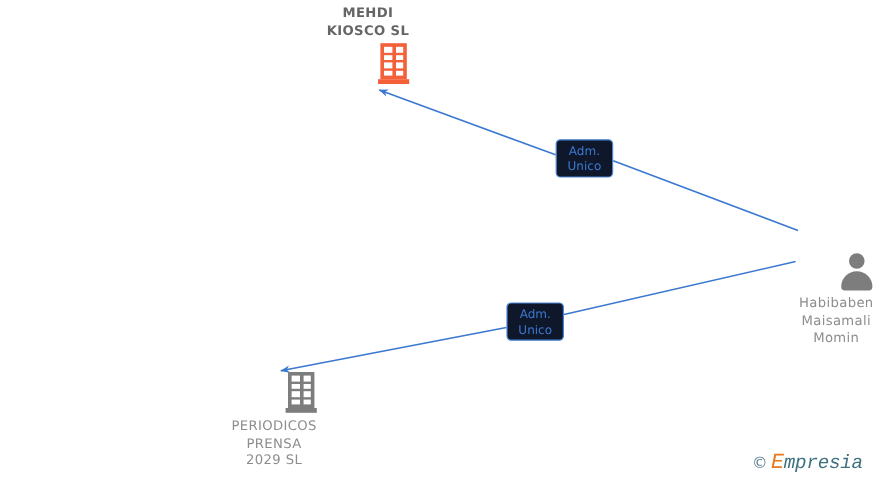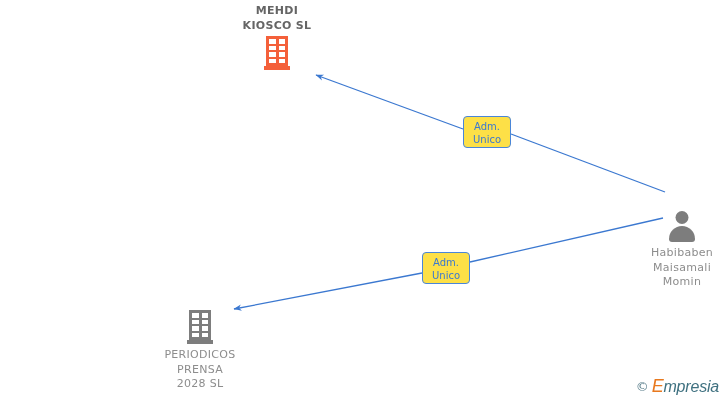--- a/index.html
+++ b/index.html
@@ -21,21 +21,21 @@
     left: 0;
     top: 0;
     width: 728px;
     height: 400px;
   }
   
   .node {
     position: absolute;
     display: flex;
     flex-direction: column;
-    align-items: center;
+    align-items: flex-end;
     text-align: center;
   }
   .node-label {
     font-size: 11px;
     line-height: 14.5px;
     letter-spacing: 0.3px;
     white-space: pre-line;
   }
   .label-company-main {
     color: #656565;
@@ -140,21 +140,21 @@
     height: 16px;
     background: currentColor;
     border-radius: 13px 13px 3px 3px;
   }
 
   
   .rel-box {
     position: absolute;
     border: 1px solid #4a86d8;
     border-radius: 4px;
-    background: #fde047;
+    background: #0f172a;
     color: #3b78d0;
     font-size: 10px;
     line-height: 13px;
     text-align: center;
     padding: 3px 5px 4px 5px;
     box-sizing: border-box;
     white-space: pre-line;
   }
   #rel-box-top {
     left: 463px;
@@ -177,21 +177,21 @@
     display: flex;
     align-items: center;
     gap: 3px;
   }
   #watermark .copy {
     font-size: 13px;
     color: #5b7f8c;
     line-height: 1;
   }
   #watermark .brand {
-    font-family: Liberation Sans, sans-serif;
+    font-family: Liberation Mono, monospace;
     font-style: italic;
     font-size: 16px;
     line-height: 1;
     color: #3f7180;
     letter-spacing: -0.2px;
   }
   #watermark .brand .cap {
     color: #e8791f;
     font-size: 18px;
   }
@@ -248,21 +248,21 @@
         <div class="win"></div>
           <div class="win"></div>
         <div class="win"></div>
           <div class="win"></div>
         <div class="win door"></div>
           <div class="win"></div>
       </div>
     </div>
     <div class="node-label label-company">PERIODICOS
 PRENSA
-2028  SL</div>
+2029  SL</div>
   </div>
 
   <div class="node" id="node-person">
     <div class="person">
       <div class="head"></div>
       <div class="body"></div>
     </div>
     <div class="node-label label-person">Habibaben
 Maisamali
 Momin</div>

